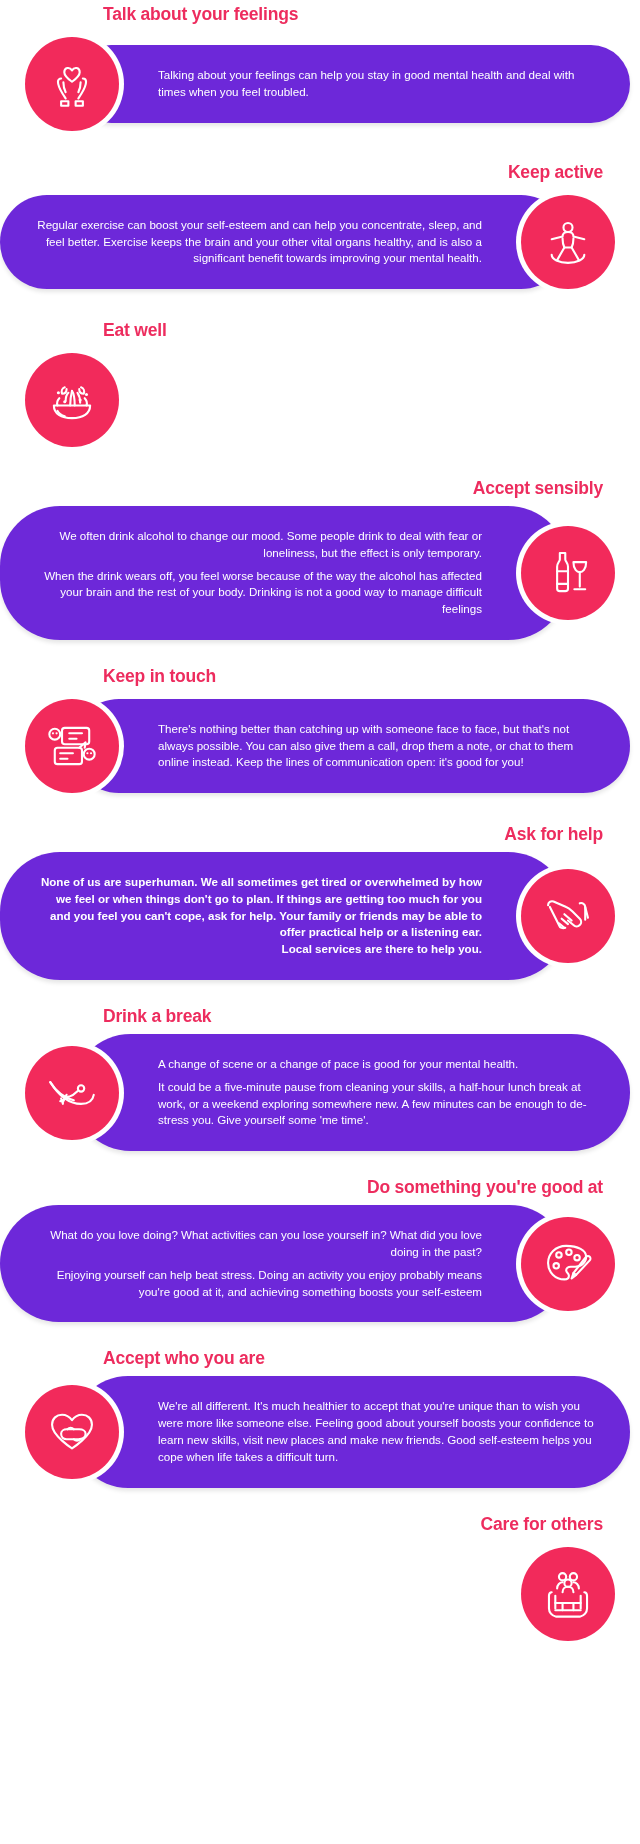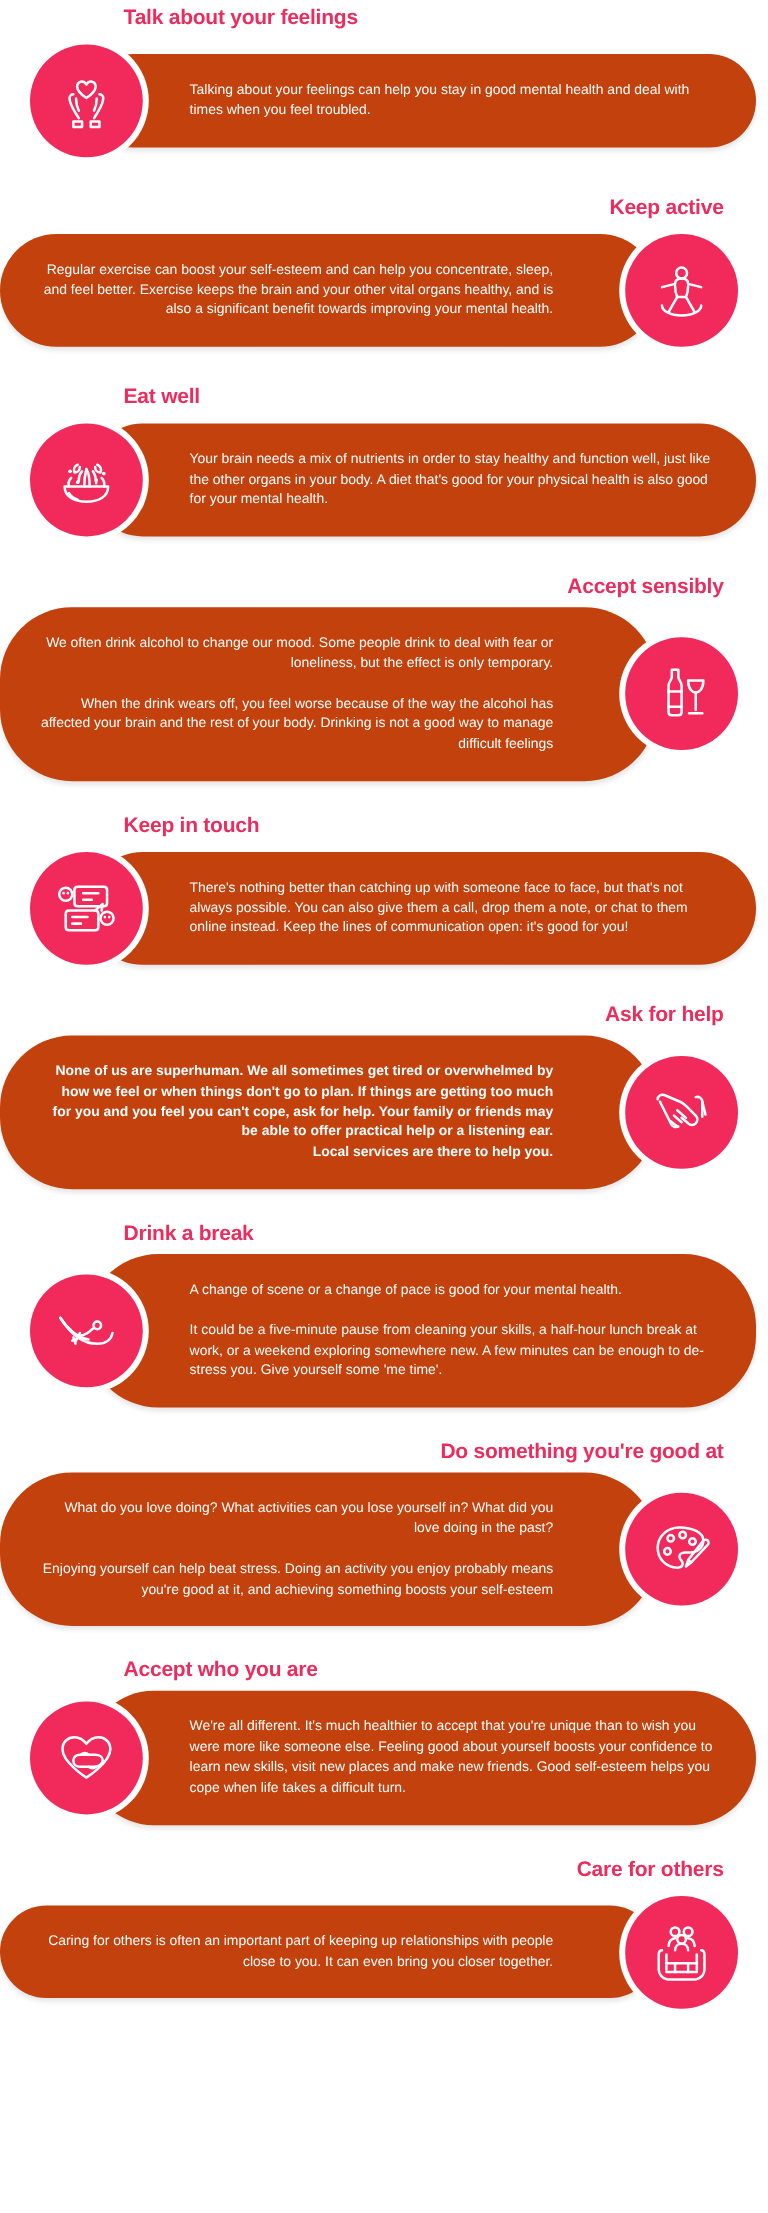--- a/index.html
+++ b/index.html
@@ -29,26 +29,26 @@
   }
   .section.icon-left .heading { text-align: left; padding-left: 103px; }
   .section.icon-right .heading { text-align: right; padding-right: 37px; }
 
   
   .card-row {
     position: relative;
     display: flex;
     align-items: center;
   }
-  .section.icon-right .card-row { flex-direction: row-reverse; gap: 21px; }
+  .section.icon-right .card-row { flex-direction: row-reverse; }
 
   
   .pill {
     position: relative;
-    background: #c2410c;
+    background: #6d28d9;
     border-radius: 60px;
     color: #ffffff;
     display: flex;
     flex-direction: column;
     justify-content: flex-start;
     z-index: 1;
     box-shadow: 0 3px 4px rgba(0,0,0,0.10);
   }
   .section.icon-left .pill {
     margin-left: -52px;
@@ -62,21 +62,21 @@
     width: 572px;
     text-align: right;
   }
 
   .pill p {
     font-size: 11.6px;
     line-height: 1.45;
     color: #ffffff;
     font-weight: 400;
   }
-  .pill p + p { margin-top: 17px; }
+  .pill p + p { margin-top: 6px; }
 
   
   .icon-badge {
     position: relative;
     z-index: 2;
     width: 104px;
     height: 104px;
     flex: 0 0 104px;
     border-radius: 50%;
     background: #ffffff;
@@ -176,23 +176,20 @@
             <path d="M42 18c3 1 4 4 3 7-3 0-5-2-5-5"></path>
             <path d="M18 30c-2 2-3 5-2 8"></path>
             <path d="M46 30c2 2 3 5 2 8"></path>
             <circle class="solid" cx="17" cy="24" r="1.7"></circle>
             <circle class="solid" cx="48" cy="26" r="1.7"></circle>
             <circle class="solid" cx="24" cy="34" r="1.7"></circle>
             <circle class="solid" cx="41" cy="32" r="1.7"></circle>
           </svg>
         </div>
       </div>
-      <div class="pill">
-        <p>Your brain needs a mix of nutrients in order to stay healthy and function well, just like the other organs in your body. A diet that's good for your physical health is also good for your mental health.</p>
-      </div>
     </div>
   </div>
   <div class="sp"></div>
 
   <div class="section icon-right">
     <div class="heading">Accept sensibly</div>
     <div class="card-row">
       <div class="icon-badge">
         <div class="icon-circle">
           <svg viewBox="0 0 64 64">
@@ -346,19 +343,16 @@
             <path d="M26 30c0-4 3-6 6-6s6 2 6 6"></path>
             <path d="M14 30c-2 0-3 2-3 4v14c0 4 3 8 8 9h26c5-1 8-5 8-9V34c0-2-1-4-3-4"></path>
             <path d="M18 34v14"></path>
             <path d="M46 34v14"></path>
             <path d="M18 42h28"></path>
             <path d="M18 50h28"></path>
             <path d="M26 42v8M38 42v8"></path>
           </svg>
         </div>
       </div>
-      <div class="pill">
-        <p>Caring for others is often an important part of keeping up relationships with people close to you. It can even bring you closer together.</p>
-      </div>
     </div>
   </div>
 
 </div>
 
 </body></html>

